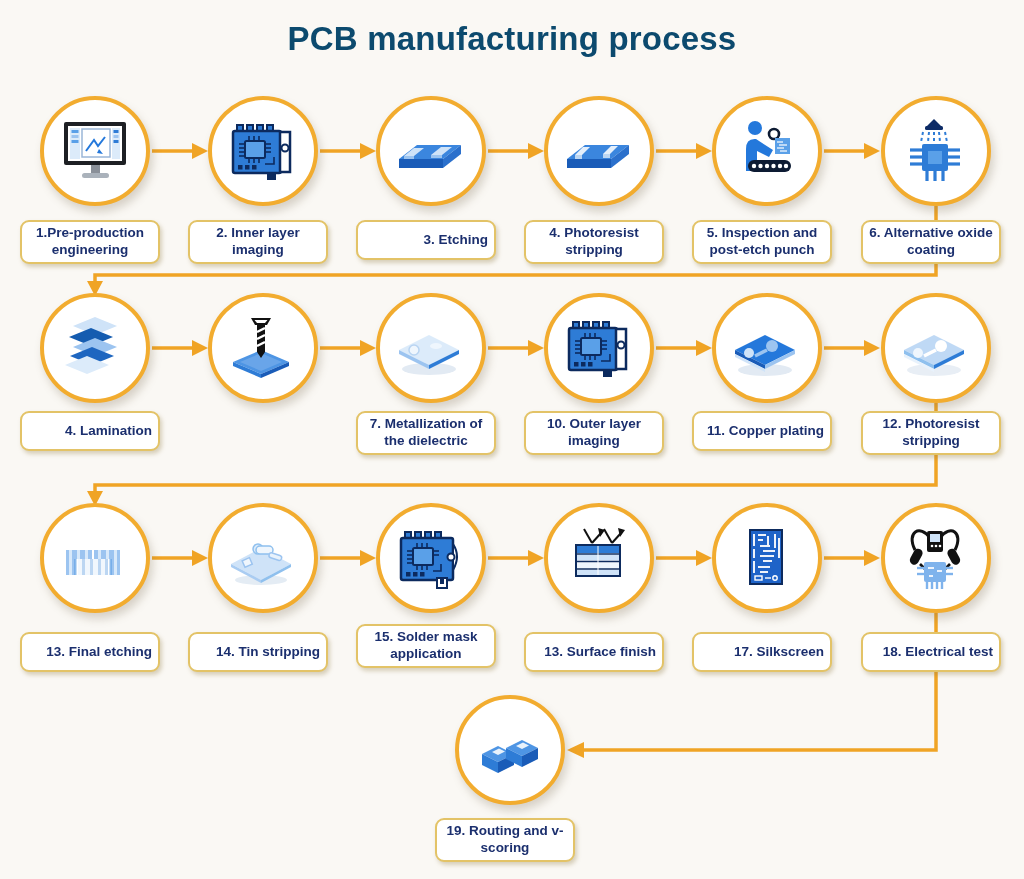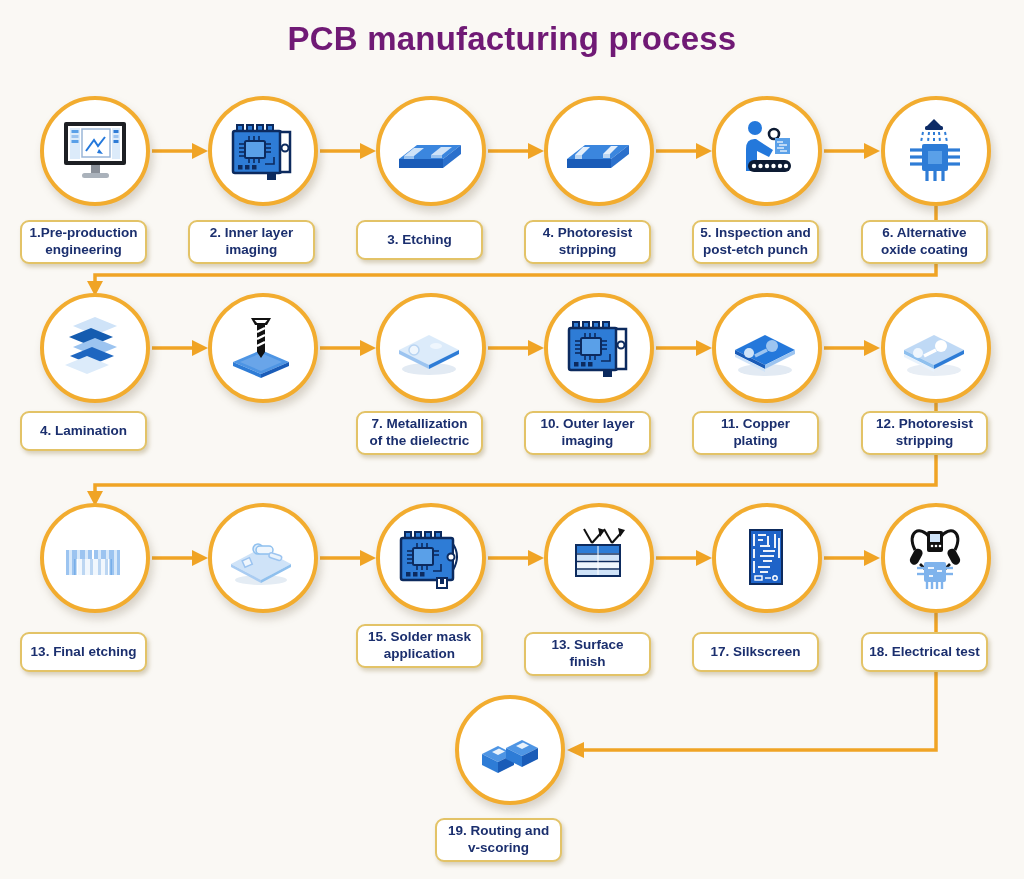--- a/index.html
+++ b/index.html
@@ -5,39 +5,39 @@
   html,body{margin:0;padding:0;}
   body{
     width:1024px;height:879px;
     background:var(--bg,#FAF8F4);
     font-family:"Liberation Sans",sans-serif;
     overflow:hidden;
   }
   .canvas{position:relative;width:1024px;height:879px;}
   .title{
     position:absolute;top:20px;left:0;width:1024px;
-    text-align:center;font-size:33px;font-weight:700;color:#701a75;
+    text-align:center;font-size:33px;font-weight:700;color:#0c4a6e;
     letter-spacing:.2px;margin:0;
   }
   #connectors{position:absolute;top:0;left:0;z-index:1;}
   .conn{stroke:var(--gold-line,#F0A425);stroke-width:3.5;fill:none;stroke-linejoin:miter;}
   .connhead{fill:var(--gold-line,#F0A425);stroke:none;}
   .circle{
     position:absolute;width:110px;height:110px;border-radius:50%;
     background:#ffffff;border:4px solid var(--circle-border,#F2AC2F);
     box-sizing:border-box;z-index:2;
     display:flex;align-items:center;justify-content:center;
     box-shadow:3px 6px 8px rgba(125,112,85,.28);
   }
   .circle svg{display:block;}
   .label{
-    position:absolute;width:127px;min-height:40px;z-index:3;
+    position:absolute;width:140px;min-height:40px;z-index:3;
     background:#ffffff;border:2px solid var(--box-border,#E3C367);
     border-radius:9px;box-sizing:border-box;
-    display:flex;align-items:center;justify-content:center;
+    display:flex;align-items:center;justify-content:flex-end;
     padding:3px 6px;text-align:center;
     box-shadow:2px 3px 4px rgba(150,128,75,.35);
   }
   .label span{
     color:var(--label-text,#1B2F6E);font-size:13.5px;font-weight:700;line-height:1.25;
   }
 </style>
 </head>
 <body>
 
@@ -497,20 +497,23 @@
         <rect x="32" y="49" width="6" height="2"></rect>
           <rect x="41" y="52" width="5" height="2"></rect>
         <rect x="33" y="57" width="4" height="2"></rect>
       </g>
     </svg>
   </div>
 
   <div class="label" style="left:20px;top:632px">
       <span>13. Final etching</span>
     </div>
+  <div class="label" style="left:188px;top:632px">
+      <span>14. Tin stripping</span>
+    </div>
   <div class="label" style="left:356px;top:624px">
       <span>15. Solder mask application</span>
     </div>
   <div class="label" style="left:524px;top:632px">
       <span>13. Surface finish</span>
     </div>
   <div class="label" style="left:692px;top:632px">
       <span>17. Silkscreen</span>
     </div>
   <div class="label" style="left:861px;top:632px">

